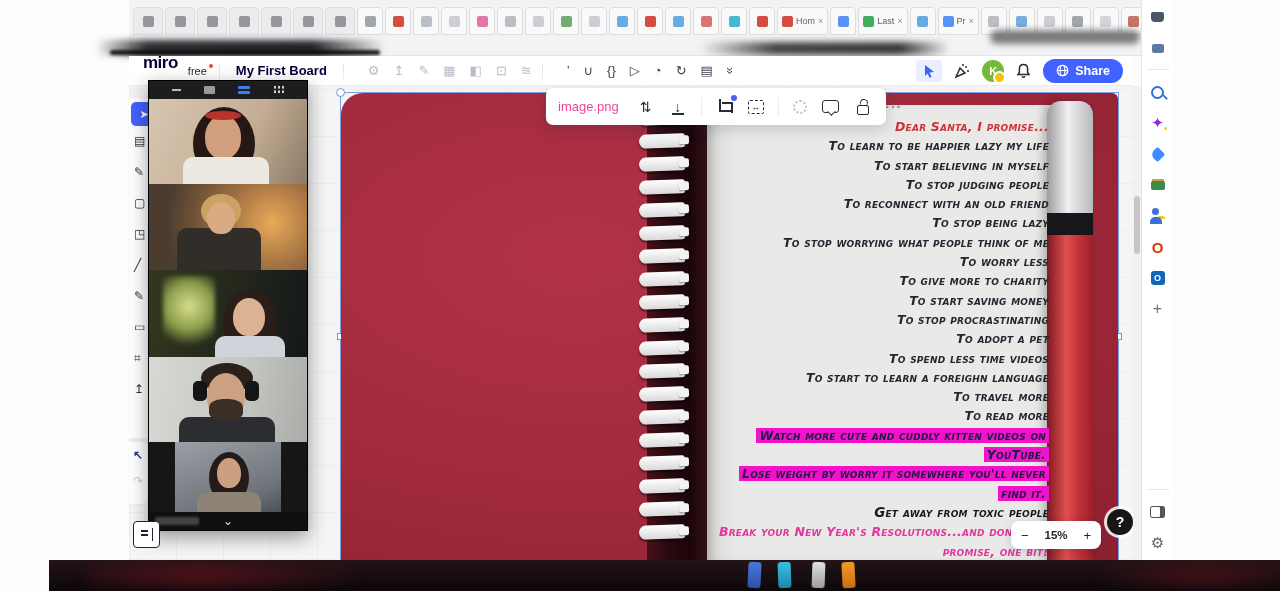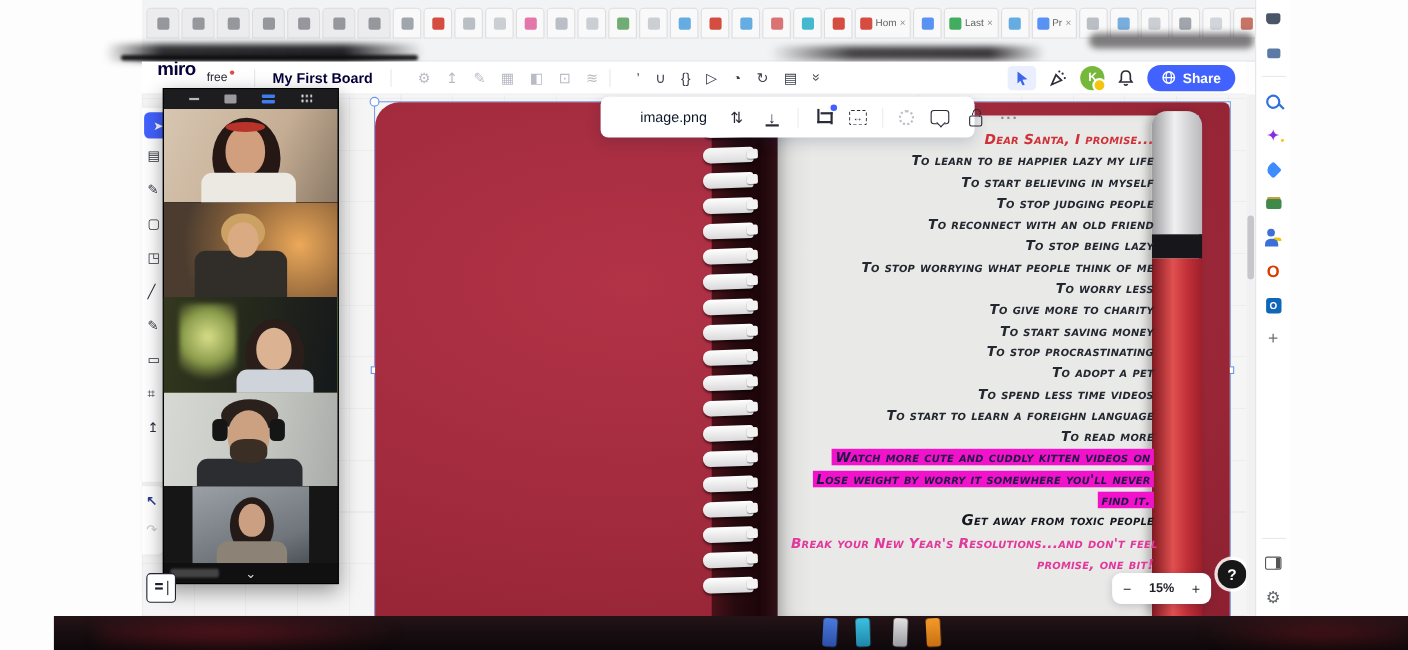--- a/index.html
+++ b/index.html
@@ -24,21 +24,21 @@
             background:linear-gradient(90deg,transparent,rgba(18,18,22,.88) 18%,rgba(18,18,22,.92) 75%,transparent); }
   .smear1b { left:110px; top:50px; width:270px; height:5px; background:rgba(10,10,12,.9); filter:blur(1.5px); }
   .smear2 { left:700px; top:42px; width:250px; height:13px;
             background:linear-gradient(90deg,transparent,rgba(25,22,25,.8) 30%,rgba(25,22,25,.85) 80%,transparent); }
   .smear3 { left:990px; top:30px; width:150px; height:14px; background:rgba(30,26,28,.55); }
 
   
   .mtoolbar { position:absolute; left:129px; top:56px; width:1004px; height:30px; background:#fff;
               border-bottom:1px solid #ececee; display:flex; align-items:center; padding:0 10px; z-index:5; }
   .logo { font-size:17px; font-weight:bold; letter-spacing:-.5px; color:#050038; margin:0 10px 16px 4px; }
-  .plan { font-size:11px; color:#2b2b3a; position:relative; margin-right:14px; }
+  .plan { font-size:11px; color:#2b2b3a; position:relative; margin-right:2px; }
   .plan::after { content:""; position:absolute; right:-6px; top:-1px; width:4px; height:4px;
                  border-radius:50%; background:#e24b4b; }
   .tb-div { width:1px; height:16px; background:#e8e8ea; margin:0 10px; }
   .board-title { font-size:13px; font-weight:600; color:#050038; margin:0 6px; }
   .icon-row { display:flex; align-items:center; gap:14px; margin-left:14px; }
   .tb-icon { font-size:13px; line-height:1; cursor:default; }
   .icons-light .tb-icon { color:#b9bcc6; }
   .icons-dark .tb-icon { color:#3a3f4c; }
   .rot90 { display:inline-block; transform:rotate(90deg); }
   .right-cluster { margin-left:auto; display:flex; align-items:center; gap:12px; }
@@ -94,21 +94,21 @@
   .nb-line { white-space:nowrap;text-align:right; }
   .st-red { color:#cf3138; }
   .st-pink { color:#e2379b; }
   .st-bold { font-size:13.5px; color:#15181f; }
   .hl { background:#f312cb; color:#201746; padding:0 3px; }
 
   
   .ctx { position:absolute; left:417px; top:2px; width:340px; height:37px; background:#fff;
          border-radius:7px; box-shadow:0 4px 14px rgba(9,30,66,.18); display:flex; align-items:center;
          padding:0 12px; gap:14px; z-index:6; }
-  .ctx-file { font-size:13px; color:#0f172a; margin-right:4px;margin-left:24px; }
+  .ctx-file { font-size:13px; color:#ec4899; margin-right:4px; }
   .ctx-div { width:1px; height:18px; background:#ececf0; }
   .ci { position:relative; width:18px; height:18px; display:flex; align-items:center;
         justify-content:center; color:#2b2b38; font-size:14px; }
   .ci-swap-icon::before { content:"⇅"; }
   .ci-download-icon::before { content:"↓"; font-weight:bold; }
   .ci-download-icon::after { content:""; position:absolute; bottom:1px; left:3px; right:3px; height:2px; background:#2b2b38; }
   .ci-crop-icon::before { content:""; position:absolute; left:3px; top:1px; width:11px; height:11px;
         border-left:2px solid #2b2b38; border-bottom:2px solid #2b2b38; }
   .ci-crop-icon::after { content:""; position:absolute; left:6px; top:4px; width:9px; height:9px;
         border-right:2px solid #2b2b38; border-top:2px solid #2b2b38; }
@@ -482,22 +482,24 @@
           <div class="nb-line"><span>To reconnect with an old friend</span></div>
           <div class="nb-line"><span>To stop being lazy</span></div>
           <div class="nb-line"><span>To stop worrying what people think of me</span></div>
           <div class="nb-line"><span>To worry less</span></div>
           <div class="nb-line"><span>To give more to charity</span></div>
           <div class="nb-line"><span>To start saving money</span></div>
           <div class="nb-line"><span>To stop procrastinating</span></div>
           <div class="nb-line"><span>To adopt a pet</span></div>
           <div class="nb-line"><span>To spend less time videos</span></div>
           <div class="nb-line"><span>To start to learn a foreighn language</span></div>
+          <div class="nb-line"><span>To travel more</span></div>
           <div class="nb-line"><span>To read more</span></div>
           <div class="nb-line"><span class="hl">Watch more cute and cuddly kitten videos on</span></div>
+          <div class="nb-line"><span class="hl">YouTube.</span></div>
           <div class="nb-line"><span class="hl">Lose weight by worry it somewhere you'll never</span></div>
           <div class="nb-line"><span class="hl">find it.</span></div>
           <div class="nb-line st-bold"><span>Get away from toxic people</span></div>
           <div class="nb-line st-pink"><span>Break your New Year's Resolutions...and don't feel</span></div>
           <div class="nb-line st-pink"><span>promise, one bit!</span></div>
         </div>
     </div>
 
     <div class="ctx">
       <span class="ctx-file">image.png</span>

